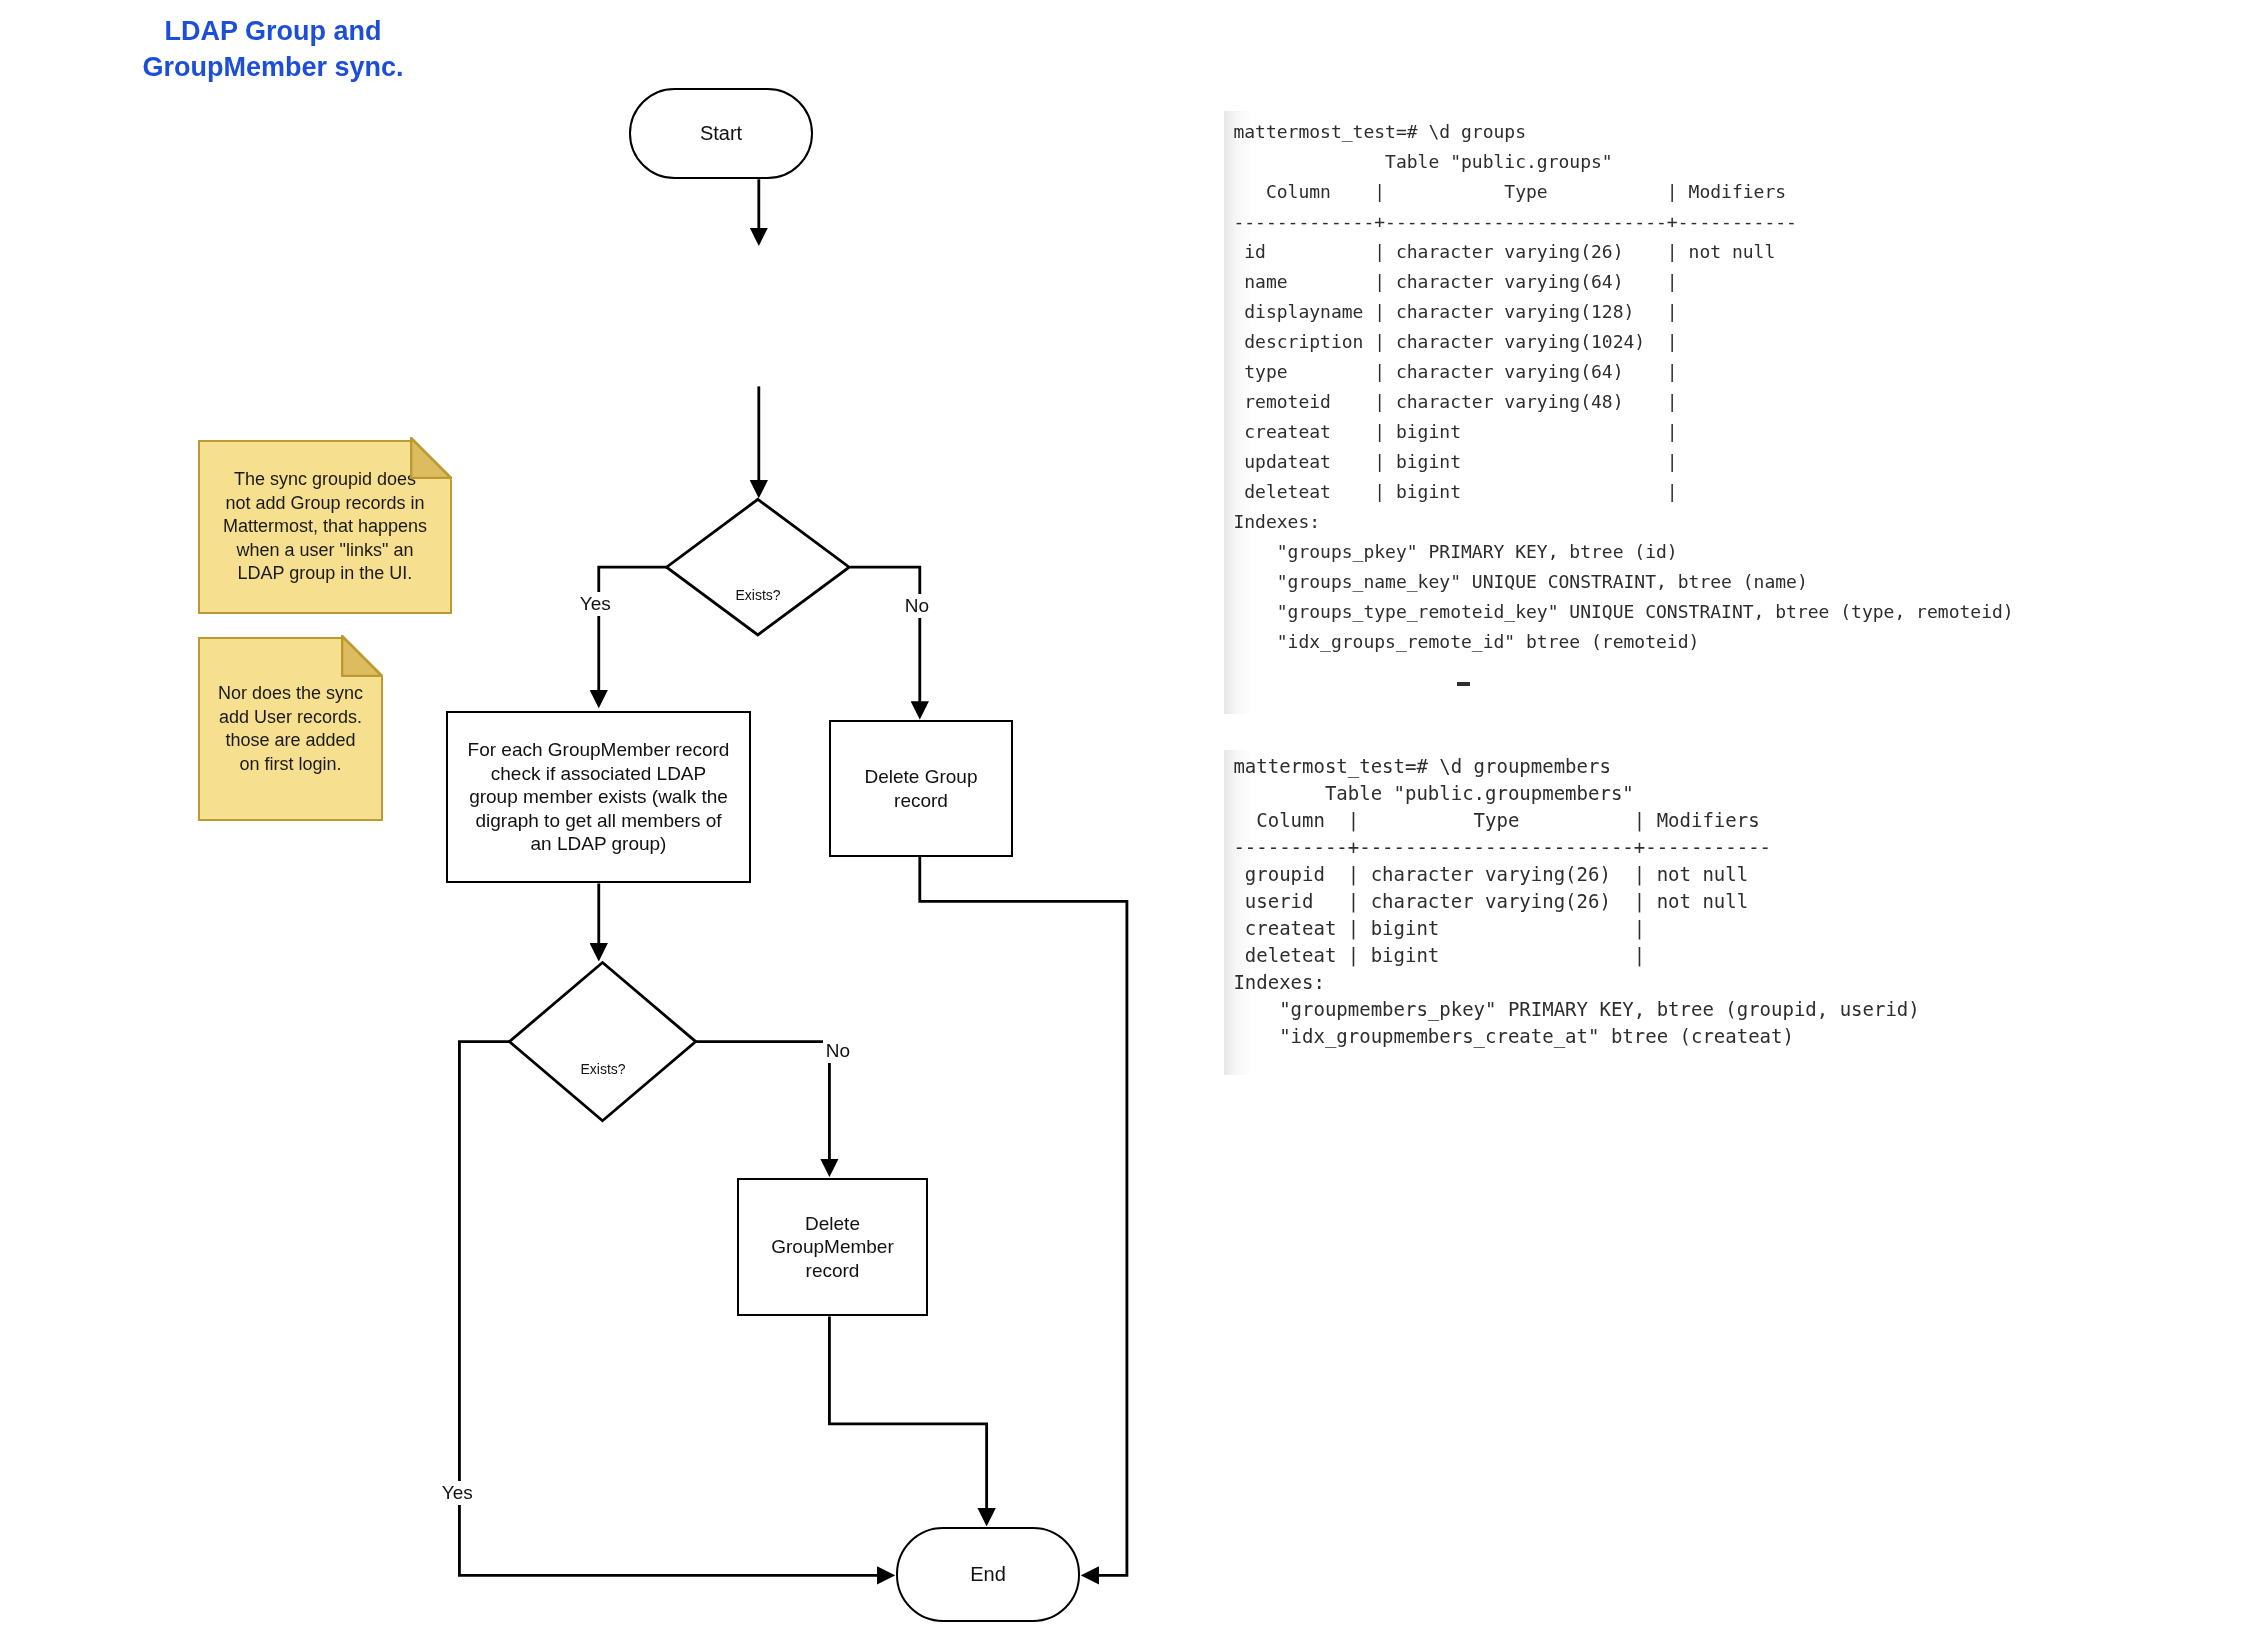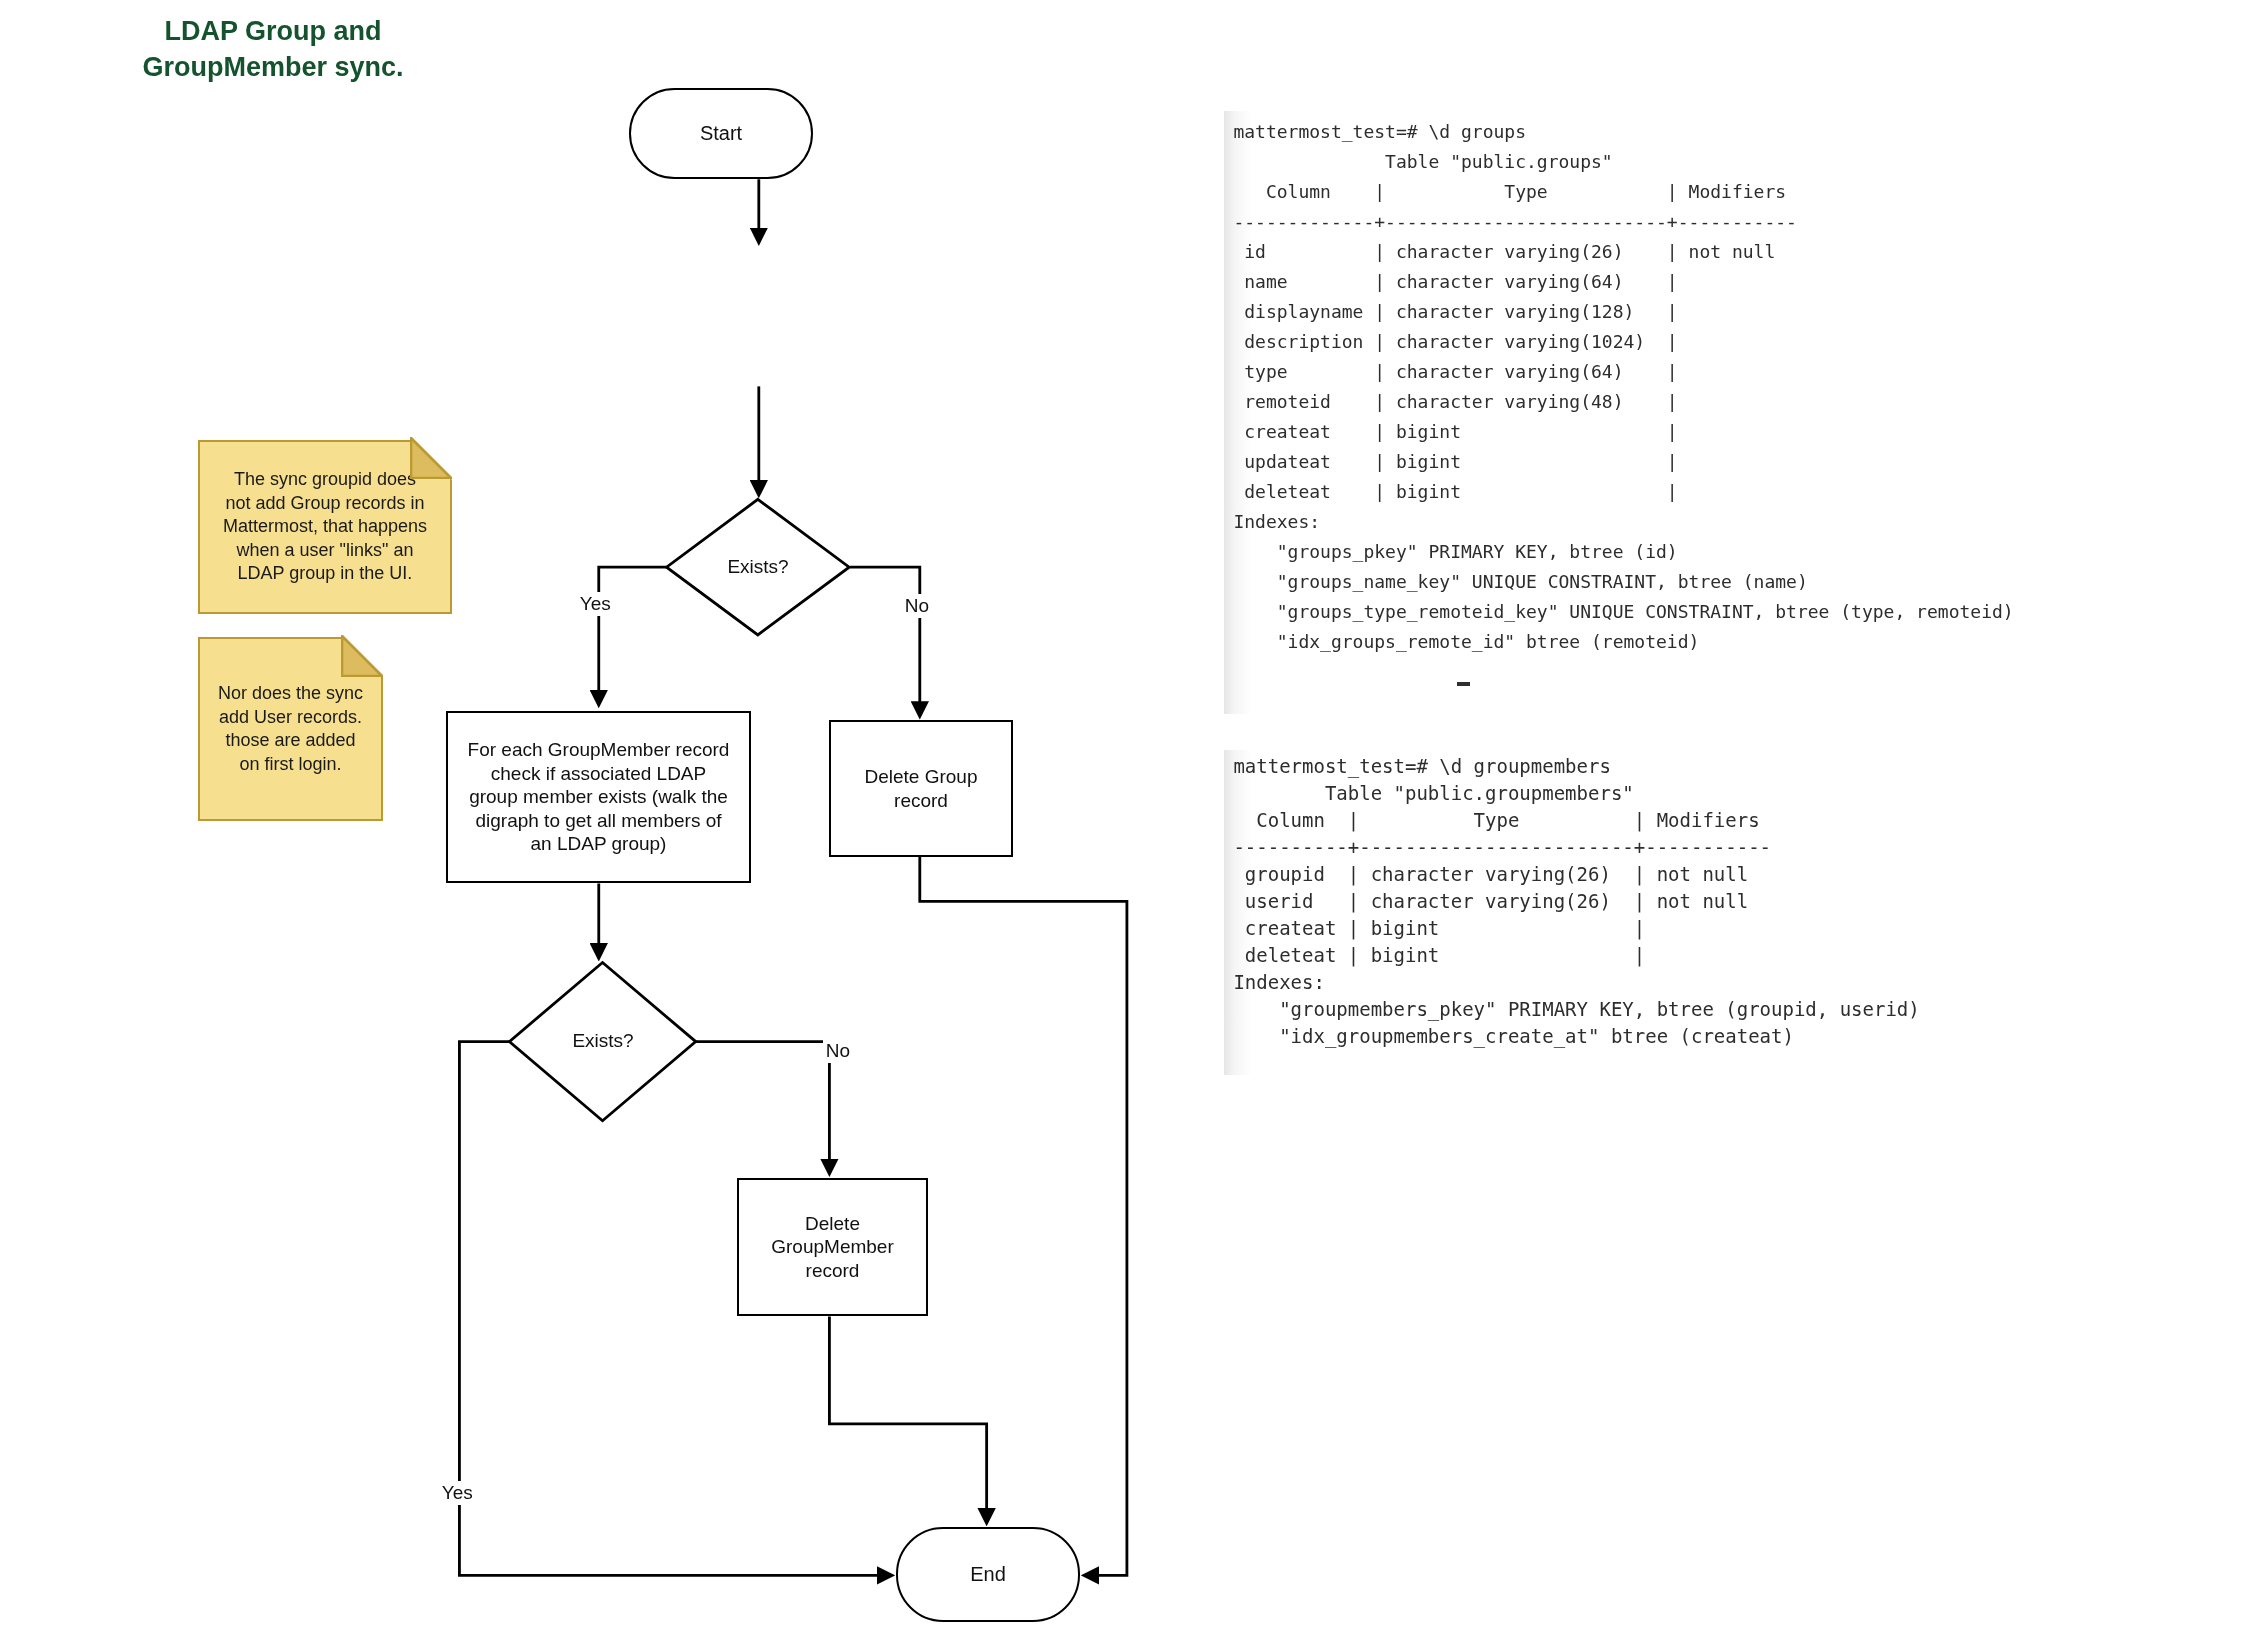--- a/index.html
+++ b/index.html
@@ -5,26 +5,26 @@
   html,body{margin:0;padding:0;background:#fff;}
   #canvas{position:relative;width:2267px;height:1637px;background:#ffffff;overflow:hidden;
           font-family:"Liberation Sans",sans-serif;color:#111;}
   #edges{position:absolute;left:0;top:0;width:2267px;height:1637px;}
 
   .node{position:absolute;display:flex;align-items:center;justify-content:center;
         text-align:center;background:#fff;border:2.8px solid #000;box-sizing:border-box;
         font-size:19px;line-height:23.5px;white-space:pre-line;}
   .pill{border-radius:47px;font-size:20px;}
   .dtext{position:absolute;display:flex;align-items:center;justify-content:center;
-         text-align:center;font-size:19px;background:transparent;}
+         text-align:center;font-size:14px;background:transparent;margin-top:28px;}
   .elabel{position:absolute;font-size:19px;background:#ffffff;padding:0.9px 2.8px;
           display:flex;align-items:center;justify-content:center;}
 
   .page-title{position:absolute;left:94px;top:13px;width:358px;text-align:center;
-              font-size:27px;line-height:36px;font-weight:bold;white-space:pre-line;color:#14532d;}
+              font-size:27px;line-height:36px;font-weight:bold;white-space:pre-line;color:#1d4ed8;}
 
   .note{position:absolute;background:#F6DF8E;border:2.8px solid #BB9A33;box-sizing:border-box;
         clip-path:polygon(0 0,calc(100% - 40px) 0,100% 40px,100% 100%,0 100%);
         display:flex;align-items:center;justify-content:center;text-align:center;
         font-size:18px;line-height:23.5px;white-space:pre-line;color:#1a1a1a;padding:5.6px 7.5px;}
   .fold{position:absolute;width:42px;height:42px;}
 
   .terminal{position:absolute;box-sizing:border-box;
             background:linear-gradient(to right,#e6e6e6 0px,#f6f6f6 11.3px,#ffffff 28px);}
   .terminal pre{margin:0;font-family:"DejaVu Sans Mono",monospace;color:#2d2d2d;

